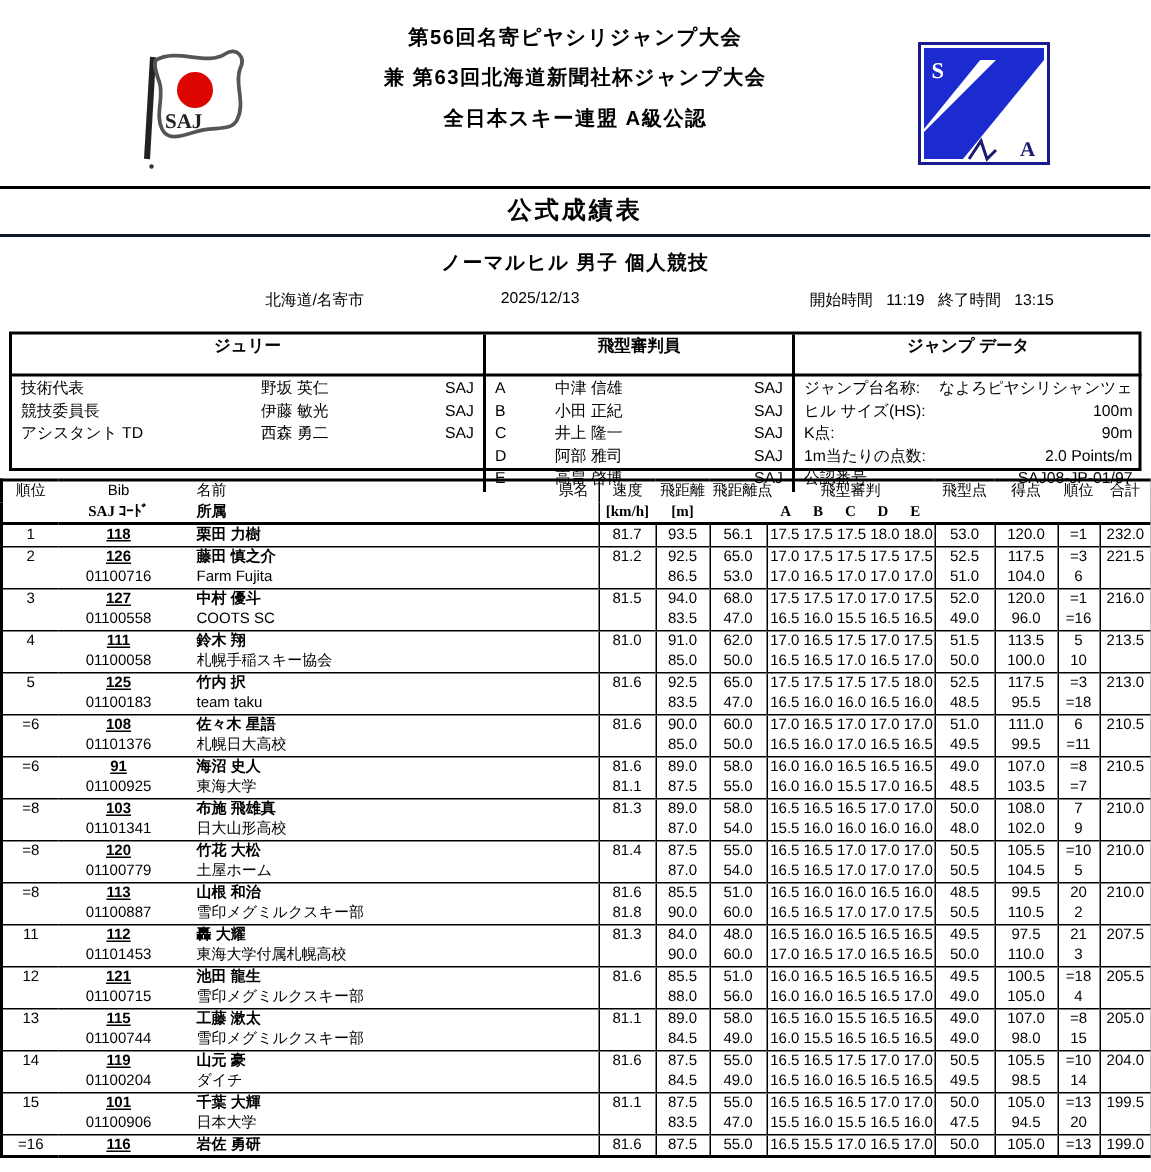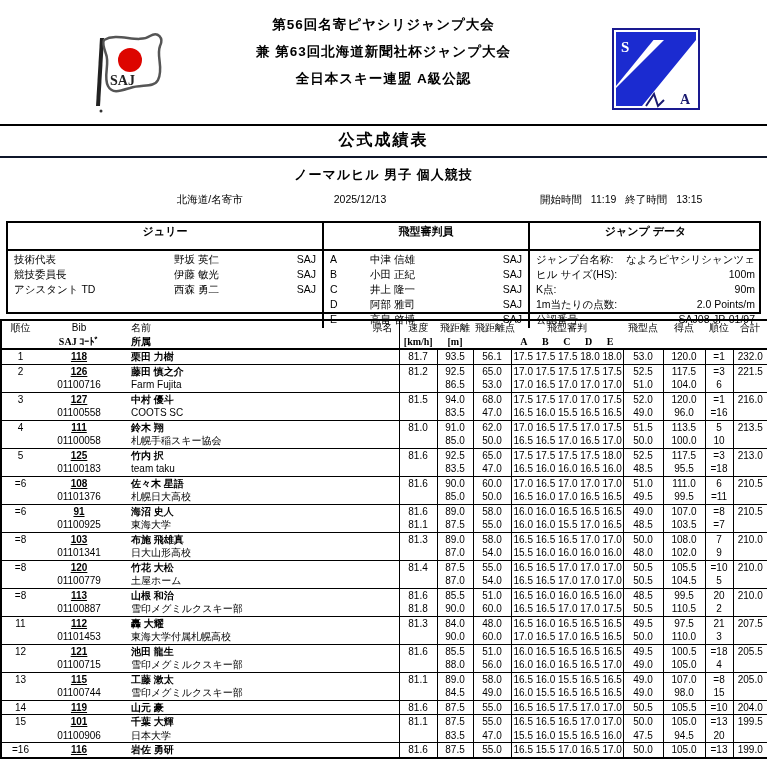--- a/index.html
+++ b/index.html
@@ -711,20 +711,37 @@
     </td>
     <td class="b-l">81.6</td>
     <td class="b-l">87.5</td>
     <td class="b-l">55.0</td>
     <td class="b-l">16.5 16.5 17.5 17.0 17.0</td>
     <td class="b-l">50.5</td>
     <td class="b-l">105.5</td>
     <td class="b-l">=10</td>
     <td class="b-l c-total">204.0</td>
   </tr>
+  <tr class="r2">
+    <td class="c-rank"></td>
+    <td>
+      <div class="cell-flex">
+        <span class="sub-bib code">01100204</span>
+        <span class="sub-name club">ダイチ</span>
+      </div>
+    </td>
+    <td class="b-l"></td>
+    <td class="b-l">84.5</td>
+    <td class="b-l">49.0</td>
+    <td class="b-l">16.5 16.0 16.5 16.5 16.5</td>
+    <td class="b-l">49.5</td>
+    <td class="b-l">98.5</td>
+    <td class="b-l">14</td>
+    <td class="b-l c-total"></td>
+  </tr>
 
   <tr class="r1">
     <td class="c-rank">15</td>
     <td>
       <div class="cell-flex">
         <span class="sub-bib bib">101</span>
         <span class="sub-name nm">千葉 大輝</span>
       </div>
     </td>
     <td class="b-l">81.1</td>

